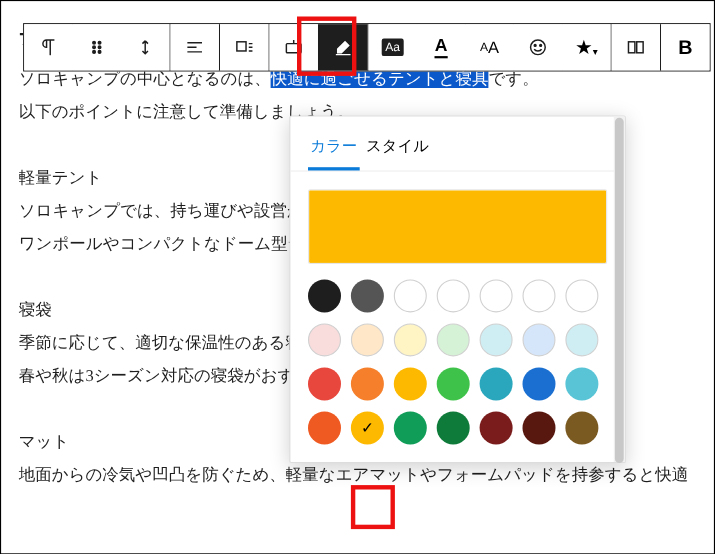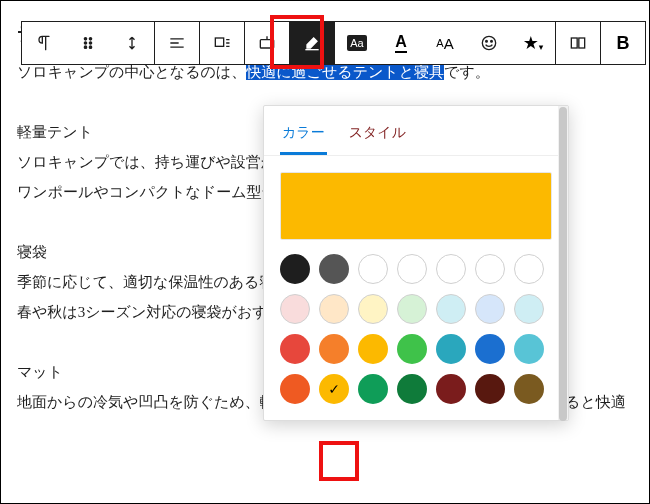--- a/index.html
+++ b/index.html
@@ -11,22 +11,22 @@
 .toolbar { position: absolute; top: 20px; left: 20px; display: flex; background: #fff; border: 1px solid #1e1e1e; height: 44px; z-index: 5; }
 .tool-group { display: flex; border-right: 1px solid #1e1e1e; }
 .tool-btn { width: 44px; height: 42px; display: flex; align-items: center; justify-content: center; background: #fff; border: none; cursor: pointer; font-size: 16px; }
 .tool-btn svg { width: 20px; height: 20px; fill: none; stroke: #1e1e1e; stroke-width: 1.6; }
 .tool-btn.active { background: #1e1e1e; }
 .tool-btn.active svg { stroke: #fff; fill: #fff; }
 .red-outline { position: absolute; border: 4px solid #e11; pointer-events: none; z-index: 10; }
 .red-hl { top: 14px; left: 269px; width: 54px; height: 54px; }
 .red-sel { top: 440px; left: 318px; width: 40px; height: 40px; }
 .popover { position: absolute; top: 104px; left: 262px; width: 306px; background: #fff; border: 1px solid #ddd; box-shadow: 0 4px 18px rgba(0,0,0,0.18); z-index: 6; border-radius: 2px; }
-.tabs { display: flex; padding: 14px 16px 0; gap: 20px; border-bottom: 1px solid #eee; }
-.tab { padding: 4px 2px 10px; font-size: 14px; color: #7f1d1d; cursor: pointer; border-bottom: 3px solid transparent; }
+.tabs { display: flex; padding: 14px 16px 0; gap: 4px; border-bottom: 1px solid #eee; }
+.tab { padding: 4px 2px 10px; font-size: 14px; color: #000000; cursor: pointer; border-bottom: 3px solid transparent; }
 .tab.active { color: #0a7bd8; border-bottom-color: #0a7bd8; }
 .preview-box { margin: 16px 16px 8px; border: 1px solid #e6e6e6; border-radius: 2px; overflow: hidden; }
 .preview-swatch { height: 66px; }
 .preview-labels { padding: 8px 10px 10px; font-size: 12px; color: #444; line-height: 1.4; }
 .swatches { padding: 6px 16px 16px; display: flex; flex-direction: column; gap: 10px; }
 .swatch-row { display: flex; gap: 9px; }
 .swatch { width: 30px; height: 30px; border-radius: 50%; cursor: pointer; display: flex; align-items: center; justify-content: center; position: relative; }
 .swatch.bordered { border: 1px solid #d0d0d0; }
 .swatch.selected::after { content: "✓"; font-size: 14px; color: #000; }
 .scrollbar { position: absolute; right: 0; top: 0; bottom: 0; width: 10px; background: #f1f1f1; }
@@ -35,20 +35,21 @@
 .underline { border-bottom: 2px solid currentColor; padding-bottom: 1px; display: inline-block; line-height: 1; }
 </style>
 </head>
 <body>
 
 <div class="page">
   <h2>テントと寝具</h2>
   <p>
     <span>ソロキャンプの中心となるのは、</span><span class="highlight-sel">快適に過ごせるテントと寝具</span><span>です。</span>
   </p>
+  <p>以下のポイントに注意して準備しましょう。</p>
   <p>&nbsp;</p>
   <p>軽量テント</p>
   <p>ソロキャンプでは、持ち運びや設営が簡単な軽量テントが最適です。</p>
   <p>ワンポールやコンパクトなドーム型テントが人気です。</p>
   <p>&nbsp;</p>
   <p>寝袋</p>
   <p>季節に応じて、適切な保温性のある寝袋を選びましょう。</p>
   <p>春や秋は3シーズン対応の寝袋がおすすめです。</p>
   <p>&nbsp;</p>
   <p>マット</p>

